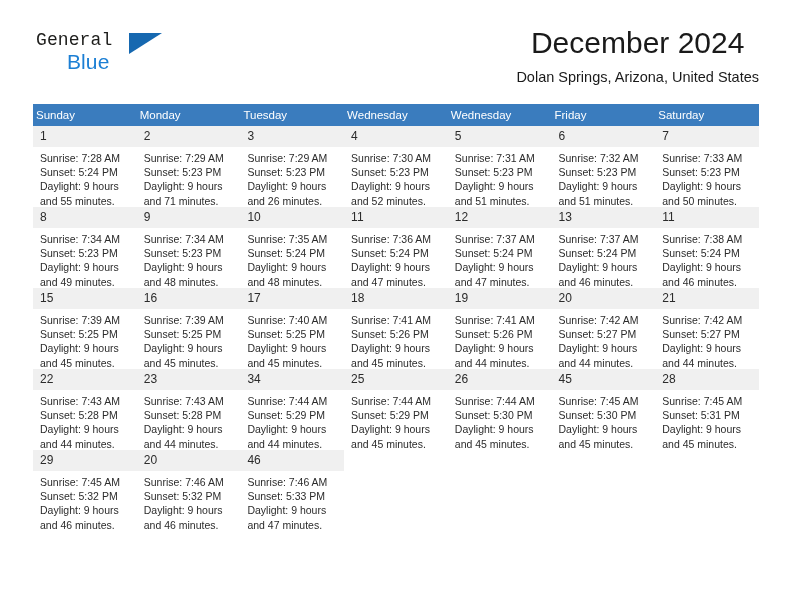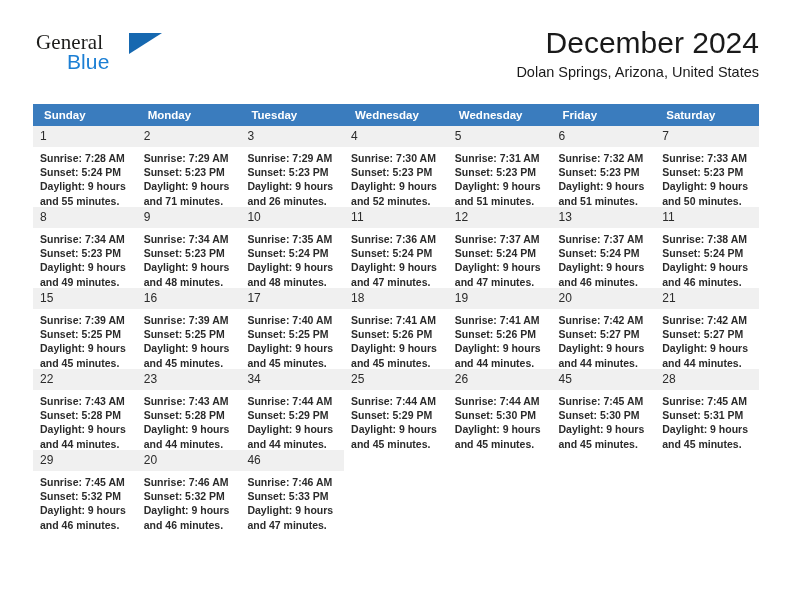--- a/index.html
+++ b/index.html
@@ -34,24 +34,24 @@
     position: absolute;
     left: 0;
     top: 6px;
     width: 230px;
     height: 56px;
   }
   .brand-general {
     position: absolute;
     left: 3px;
     top: 0px;
-    font-size: 21px;
+    font-size: 18px;
     letter-spacing: 0.1px;
     color: #1d1d1b;
-    font-family: Liberation Serif, serif;
+    font-family: Liberation Mono, monospace;
   }
   .brand-blue {
     position: absolute;
     left: 34px;
     top: 20px;
     font-size: 21px;
     letter-spacing: 0.1px;
     color: #1c7fd4;
     font-family: "Liberation Sans", sans-serif;
   }
@@ -62,55 +62,56 @@
     width: 0;
     height: 0;
     border-left: 33px solid #1668b0;
     border-bottom: 21px solid transparent;
   }
 
   .titles {
     position: absolute;
     right: 0;
     top: 0;
-    text-align: right;
+    text-align: center;
   }
   .cal-title {
     font-size: 30px;
     font-weight: normal;
     color: #1a1a1a;
     line-height: 38px;
     white-space: nowrap;
   }
   .cal-subtitle {
     font-size: 14.5px;
     color: #1a1a1a;
     line-height: 20px;
+    margin-top: 5px;
     white-space: nowrap;
   }
 
   
   .calendar {
     position: absolute;
     left: 33px;
     top: 104px;
     width: 726px;
   }
   table.grid {
     width: 726px;
     border-collapse: collapse;
     table-layout: fixed;
   }
   table.grid th {
     background: #3a7cbe;
     color: #ffffff;
     font-size: 11.5px;
-    font-weight: bold;
+    font-weight: normal;
     text-align: left;
-    padding: 5px 0 5px 11px;
+    padding: 5px 0 5px 3px;
     height: 12px;
     border: none;
   }
   table.grid td {
     vertical-align: top;
     padding: 0;
     border: none;
     width: 103.7px;
   }
   .week-row td {
@@ -130,21 +131,20 @@
   .daynum.empty {
     background: #ffffff;
   }
   .details {
     padding: 4px 6px 10px 7px;
     font-size: 10.5px;
     line-height: 14.2px;
     color: #2b2b2b;
     height: 60px;
     box-sizing: border-box;
-    font-weight: bold;
   }
   .details div {
     white-space: nowrap;
   }
 </style>
 </head>
 <body>
 
 <div class="page">
 

